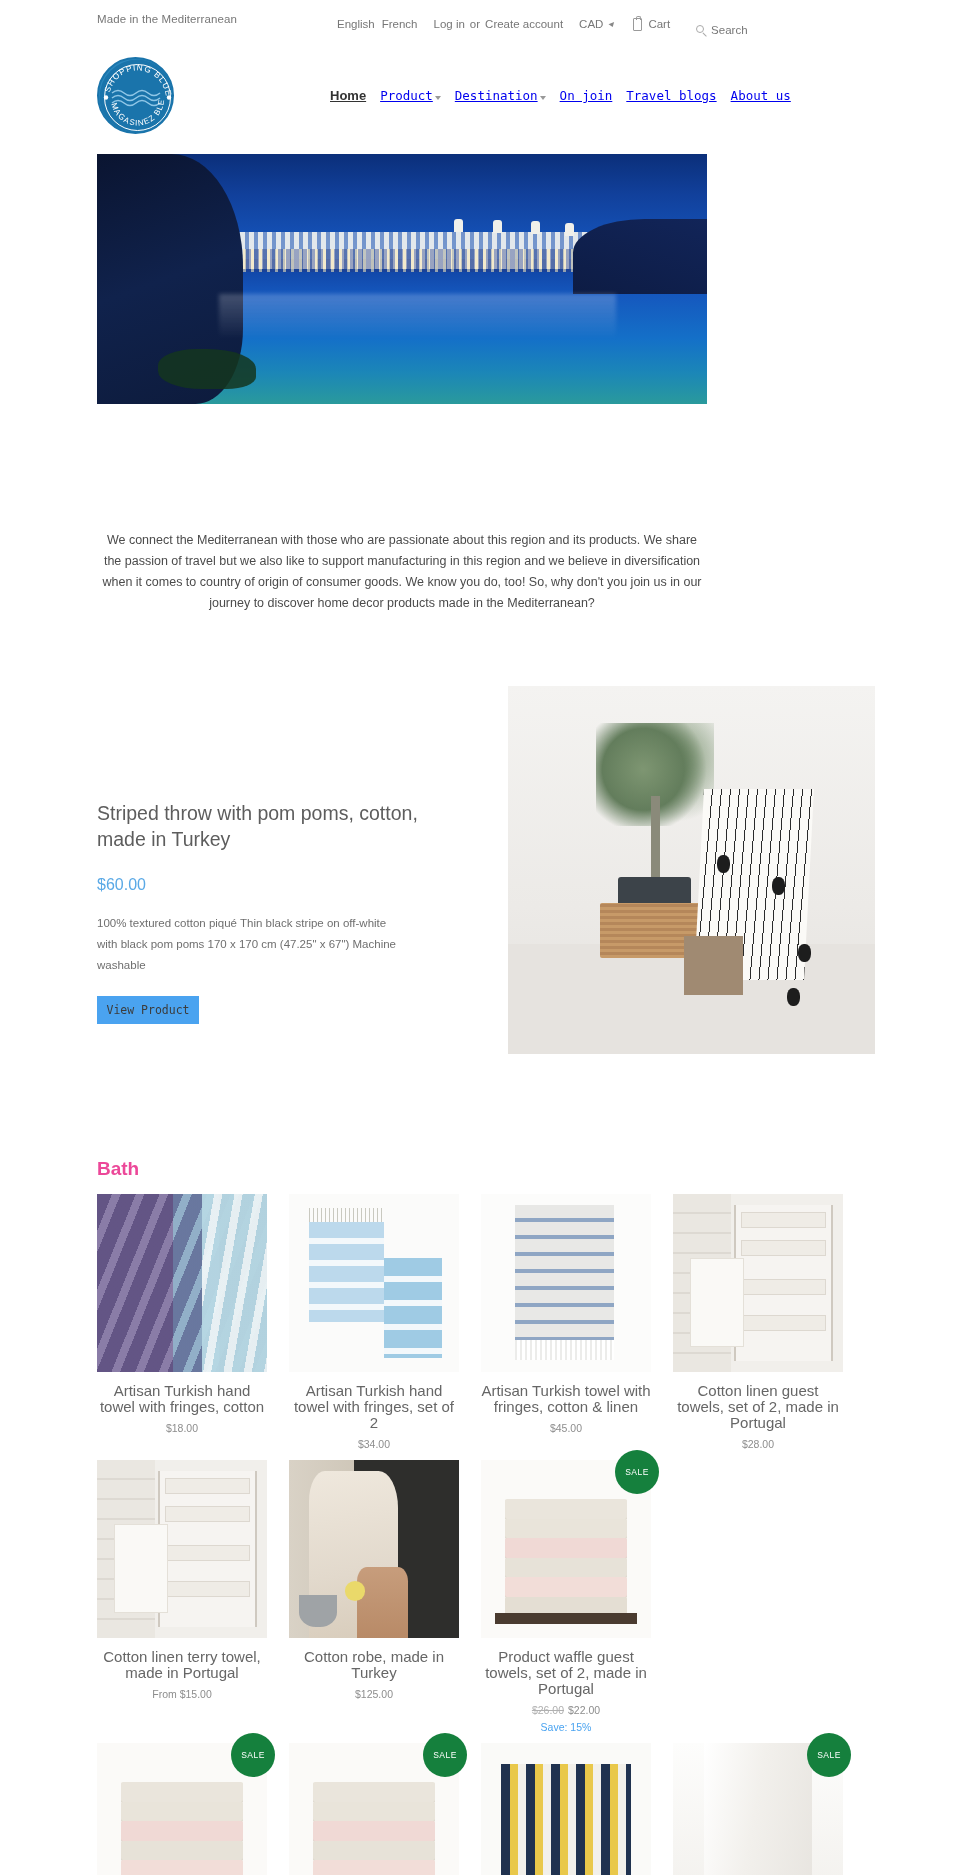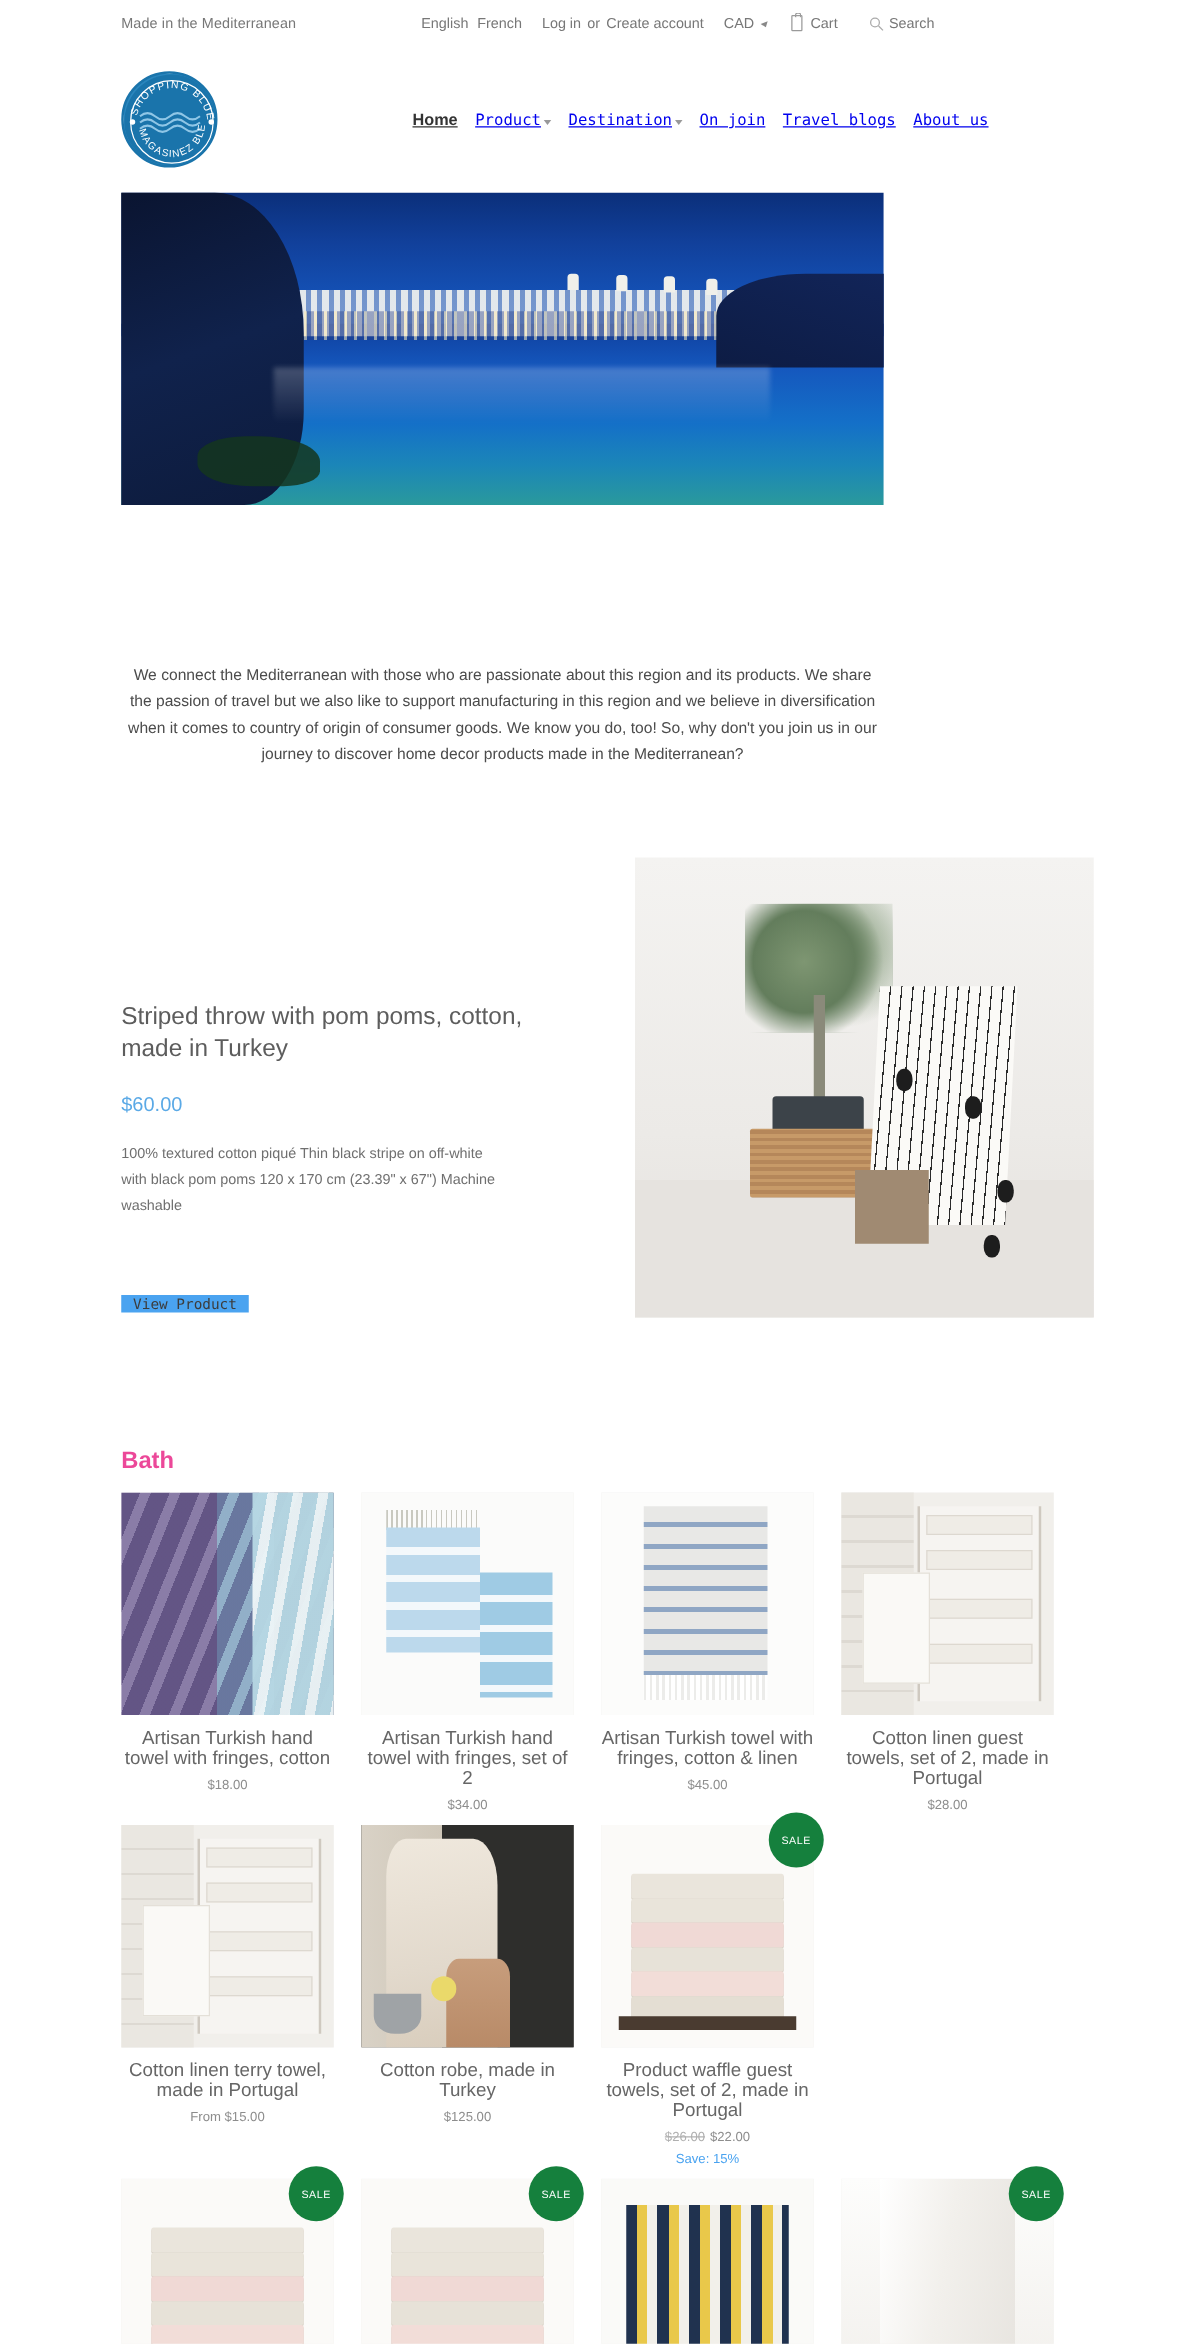--- a/index.html
+++ b/index.html
@@ -40,21 +40,21 @@
   .cartgrp { margin-left: 18px; display: inline-flex; align-items: center; gap: 6px; }
   .bagicon {
     display: inline-block; width: 9px; height: 13px;
     border: 1px solid #9a9a9a; border-radius: 1px; position: relative;
   }
   .bagicon:before {
     content: ""; position: absolute; left: 2px; top: -3px;
     width: 3px; height: 3px; border: 1px solid #9a9a9a; border-bottom: none;
     border-radius: 2px 2px 0 0;
   }
-  .searchgrp { margin-left: 26px; display: inline-flex; align-items: flex-start; gap: 7px; }
+  .searchgrp { margin-left: 26px; display: inline-flex; align-items: flex-start; gap: 7px; margin-top: 12px; }
   .searchicon {
     display: inline-block; width: 8px; height: 8px;
     border: 1.4px solid #aaa; border-radius: 50%; position: relative;
     transform: translateY(1px);
   }
   .searchicon:after {
     content: ""; position: absolute; right: -4px; bottom: -3px;
     width: 5px; height: 1.4px; background: #aaa; transform: rotate(45deg);
   }
   .searchph { color: #bbb; font-size: 11.5px; }
@@ -162,21 +162,21 @@
   }
   .feat-price {
     position: absolute; left: 97px; top: 876px;
     font-size: 16px; color: #5aa9e6;
   }
   .feat-desc {
     position: absolute; left: 97px; top: 913px; width: 300px;
     font-size: 11.5px; line-height: 21px; color: #6f6f6f;
   }
   .feat-btn {
-    position: absolute; left: 97px; top: 1036px; width: 102px; height: 14px;
+    position: absolute; left: 97px; top: 996px; width: 102px; height: 28px;
     background: #4aa3f0; color: #3c3c3c;
     font-family: "DejaVu Sans Mono", monospace; font-size: 11.5px;
     display: flex; align-items: center; justify-content: center;
     border: none; cursor: pointer;
   }
 
   
   .sec-title {
     position: absolute; left: 97px; top: 1158px;
     font-size: 19px; color: #ec4899;
@@ -356,21 +356,21 @@
     <div class="basket"></div>
     <div class="throw"></div>
     <div class="pom" style="left:57%;top:46%"></div>
     <div class="pom" style="left:72%;top:52%"></div>
     <div class="pom" style="left:79%;top:70%"></div>
     <div class="pom" style="left:76%;top:82%"></div>
     <div class="block"></div>
   </div>
   <h2 class="feat-title">Striped throw with pom poms, cotton, made in Turkey</h2>
   <div class="feat-price">$60.00</div>
-  <p class="feat-desc">100% textured cotton piqué Thin black stripe on off-white with black pom poms 120 x 170 cm (23.39" x 67")  Machine washable</p>
+  <p class="feat-desc">100% textured cotton piqué Thin black stripe on off-white with black pom poms 170 x 170 cm (47.25" x 67")  Machine washable</p>
   <button class="feat-btn">View Product</button>
 
   <h3 class="sec-title">Bath</h3>
   <div class="grid" id="bath-grid">
       <div class="row">
         <div class="card">
           <div class="thumb">
             <div class="t-stripes-purple"></div>
           </div>
           <div class="ctitle">Artisan Turkish hand towel with fringes, cotton</div>

